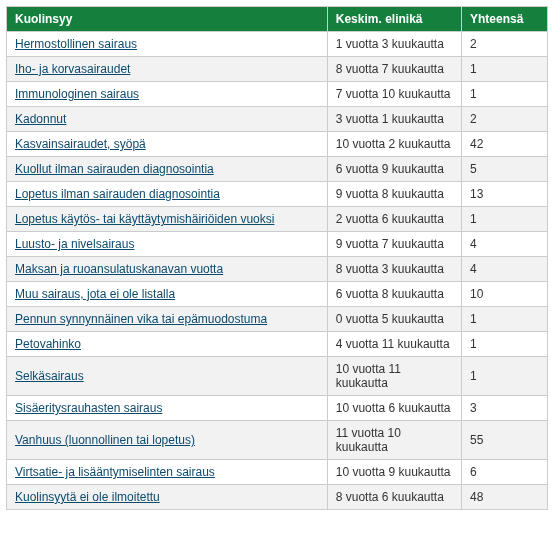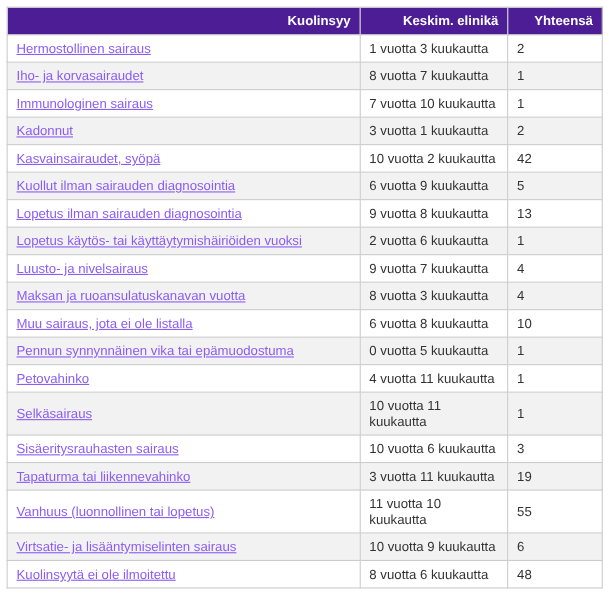--- a/index.html
+++ b/index.html
@@ -8,42 +8,42 @@
     font-family: Verdana, Arial, sans-serif;
     font-size: 12px;
     background: #fff;
     color: #333;
   }
   table {
     border-collapse: collapse;
     width: 542px;
   }
   th {
-    background: #4c1d95;
+    background: #15803d;
     color: #fff;
     font-weight: bold;
-    text-align: right;
+    text-align: left;
     padding: 5px 8px;
     border: 1px solid #ccc;
     font-size: 12px;
   }
   td {
     border: 1px solid #ccc;
     padding: 5px 8px;
     font-size: 12px;
     vertical-align: middle;
   }
   tbody tr:nth-child(even) td {
     background: #f2f2f2;
   }
   tbody tr:nth-child(odd) td {
     background: #ffffff;
   }
   td.cause a {
-    color: #8b5cf6;
+    color: #0c4a6e;
     text-decoration: underline;
   }
   .col-cause { width: 340px; }
   .col-life { width: 130px; }
   .col-total { width: 72px; margin-top: 40px; }
 </style>
 </head>
 <body>
 
 <table>
@@ -124,25 +124,20 @@
         <td class="cause col-cause"><a href="#">Selkäsairaus</a></td>
         <td class="col-life">10 vuotta 11 kuukautta</td>
         <td class="col-total">1</td>
       </tr>
       <tr>
         <td class="cause col-cause"><a href="#">Sisäeritysrauhasten sairaus</a></td>
         <td class="col-life">10 vuotta 6 kuukautta</td>
         <td class="col-total">3</td>
       </tr>
       <tr>
-        <td class="cause col-cause"><a href="#">Tapaturma tai liikennevahinko</a></td>
-        <td class="col-life">3 vuotta 11 kuukautta</td>
-        <td class="col-total">19</td>
-      </tr>
-      <tr>
         <td class="cause col-cause"><a href="#">Vanhuus (luonnollinen tai lopetus)</a></td>
         <td class="col-life">11 vuotta 10 kuukautta</td>
         <td class="col-total">55</td>
       </tr>
       <tr>
         <td class="cause col-cause"><a href="#">Virtsatie- ja lisääntymiselinten sairaus</a></td>
         <td class="col-life">10 vuotta 9 kuukautta</td>
         <td class="col-total">6</td>
       </tr>
       <tr>

